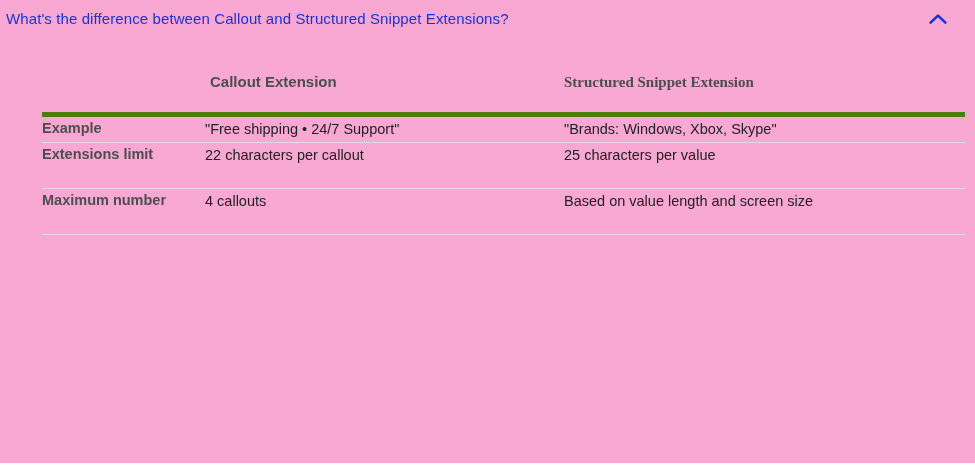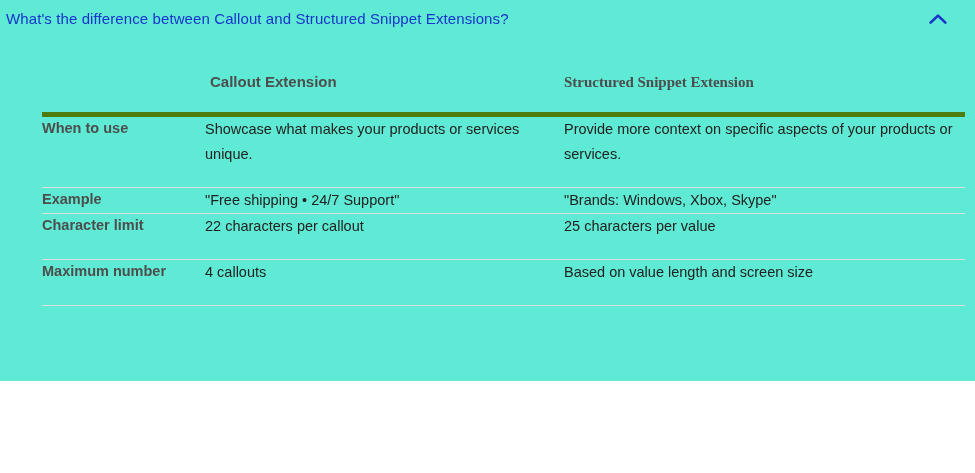--- a/index.html
+++ b/index.html
@@ -11,22 +11,22 @@
     width: 975px;
     height: 473px;
     font-family: "Liberation Sans", sans-serif;
     -webkit-font-smoothing: antialiased;
     overflow: hidden;
   }
 
   .faq-panel {
     position: relative;
     width: 975px;
-    height: 381px;
-    background: #5eead4;
+    height: 463px;
+    background: #f9a8d4;
     box-sizing: border-box;
   }
 
   
   .faq-header {
     position: absolute;
     left: 0;
     top: 0;
     width: 975px;
     height: 44px;
@@ -138,32 +138,27 @@
       <col class="c-snippet">
     </colgroup>
     <thead>
       <tr>
         <th class="th-label"></th>
         <th class="th-callout">Callout Extension</th>
         <th class="th-snippet">Structured Snippet Extension</th>
       </tr>
     </thead>
     <tbody>
-      <tr class="row-tall">
-        <td class="cell-label">When to use</td>
-        <td class="cell-value col-callout">Showcase what makes your products or services unique.</td>
-        <td class="cell-value col-snippet">Provide more context on specific aspects of your products or services.</td>
-      </tr>
       <tr>
         <td class="cell-label">Example</td>
         <td class="cell-value col-callout">"Free shipping • 24/7 Support"</td>
         <td class="cell-value col-snippet">"Brands: Windows, Xbox, Skype"</td>
       </tr>
       <tr class="row-tall">
-        <td class="cell-label">Character limit</td>
+        <td class="cell-label">Extensions limit</td>
         <td class="cell-value col-callout">22 characters per callout</td>
         <td class="cell-value col-snippet">25 characters per value</td>
       </tr>
       <tr class="row-tall">
         <td class="cell-label">Maximum number</td>
         <td class="cell-value col-callout">4 callouts</td>
         <td class="cell-value col-snippet">Based on value length and screen size</td>
       </tr>
     </tbody>
   </table>

